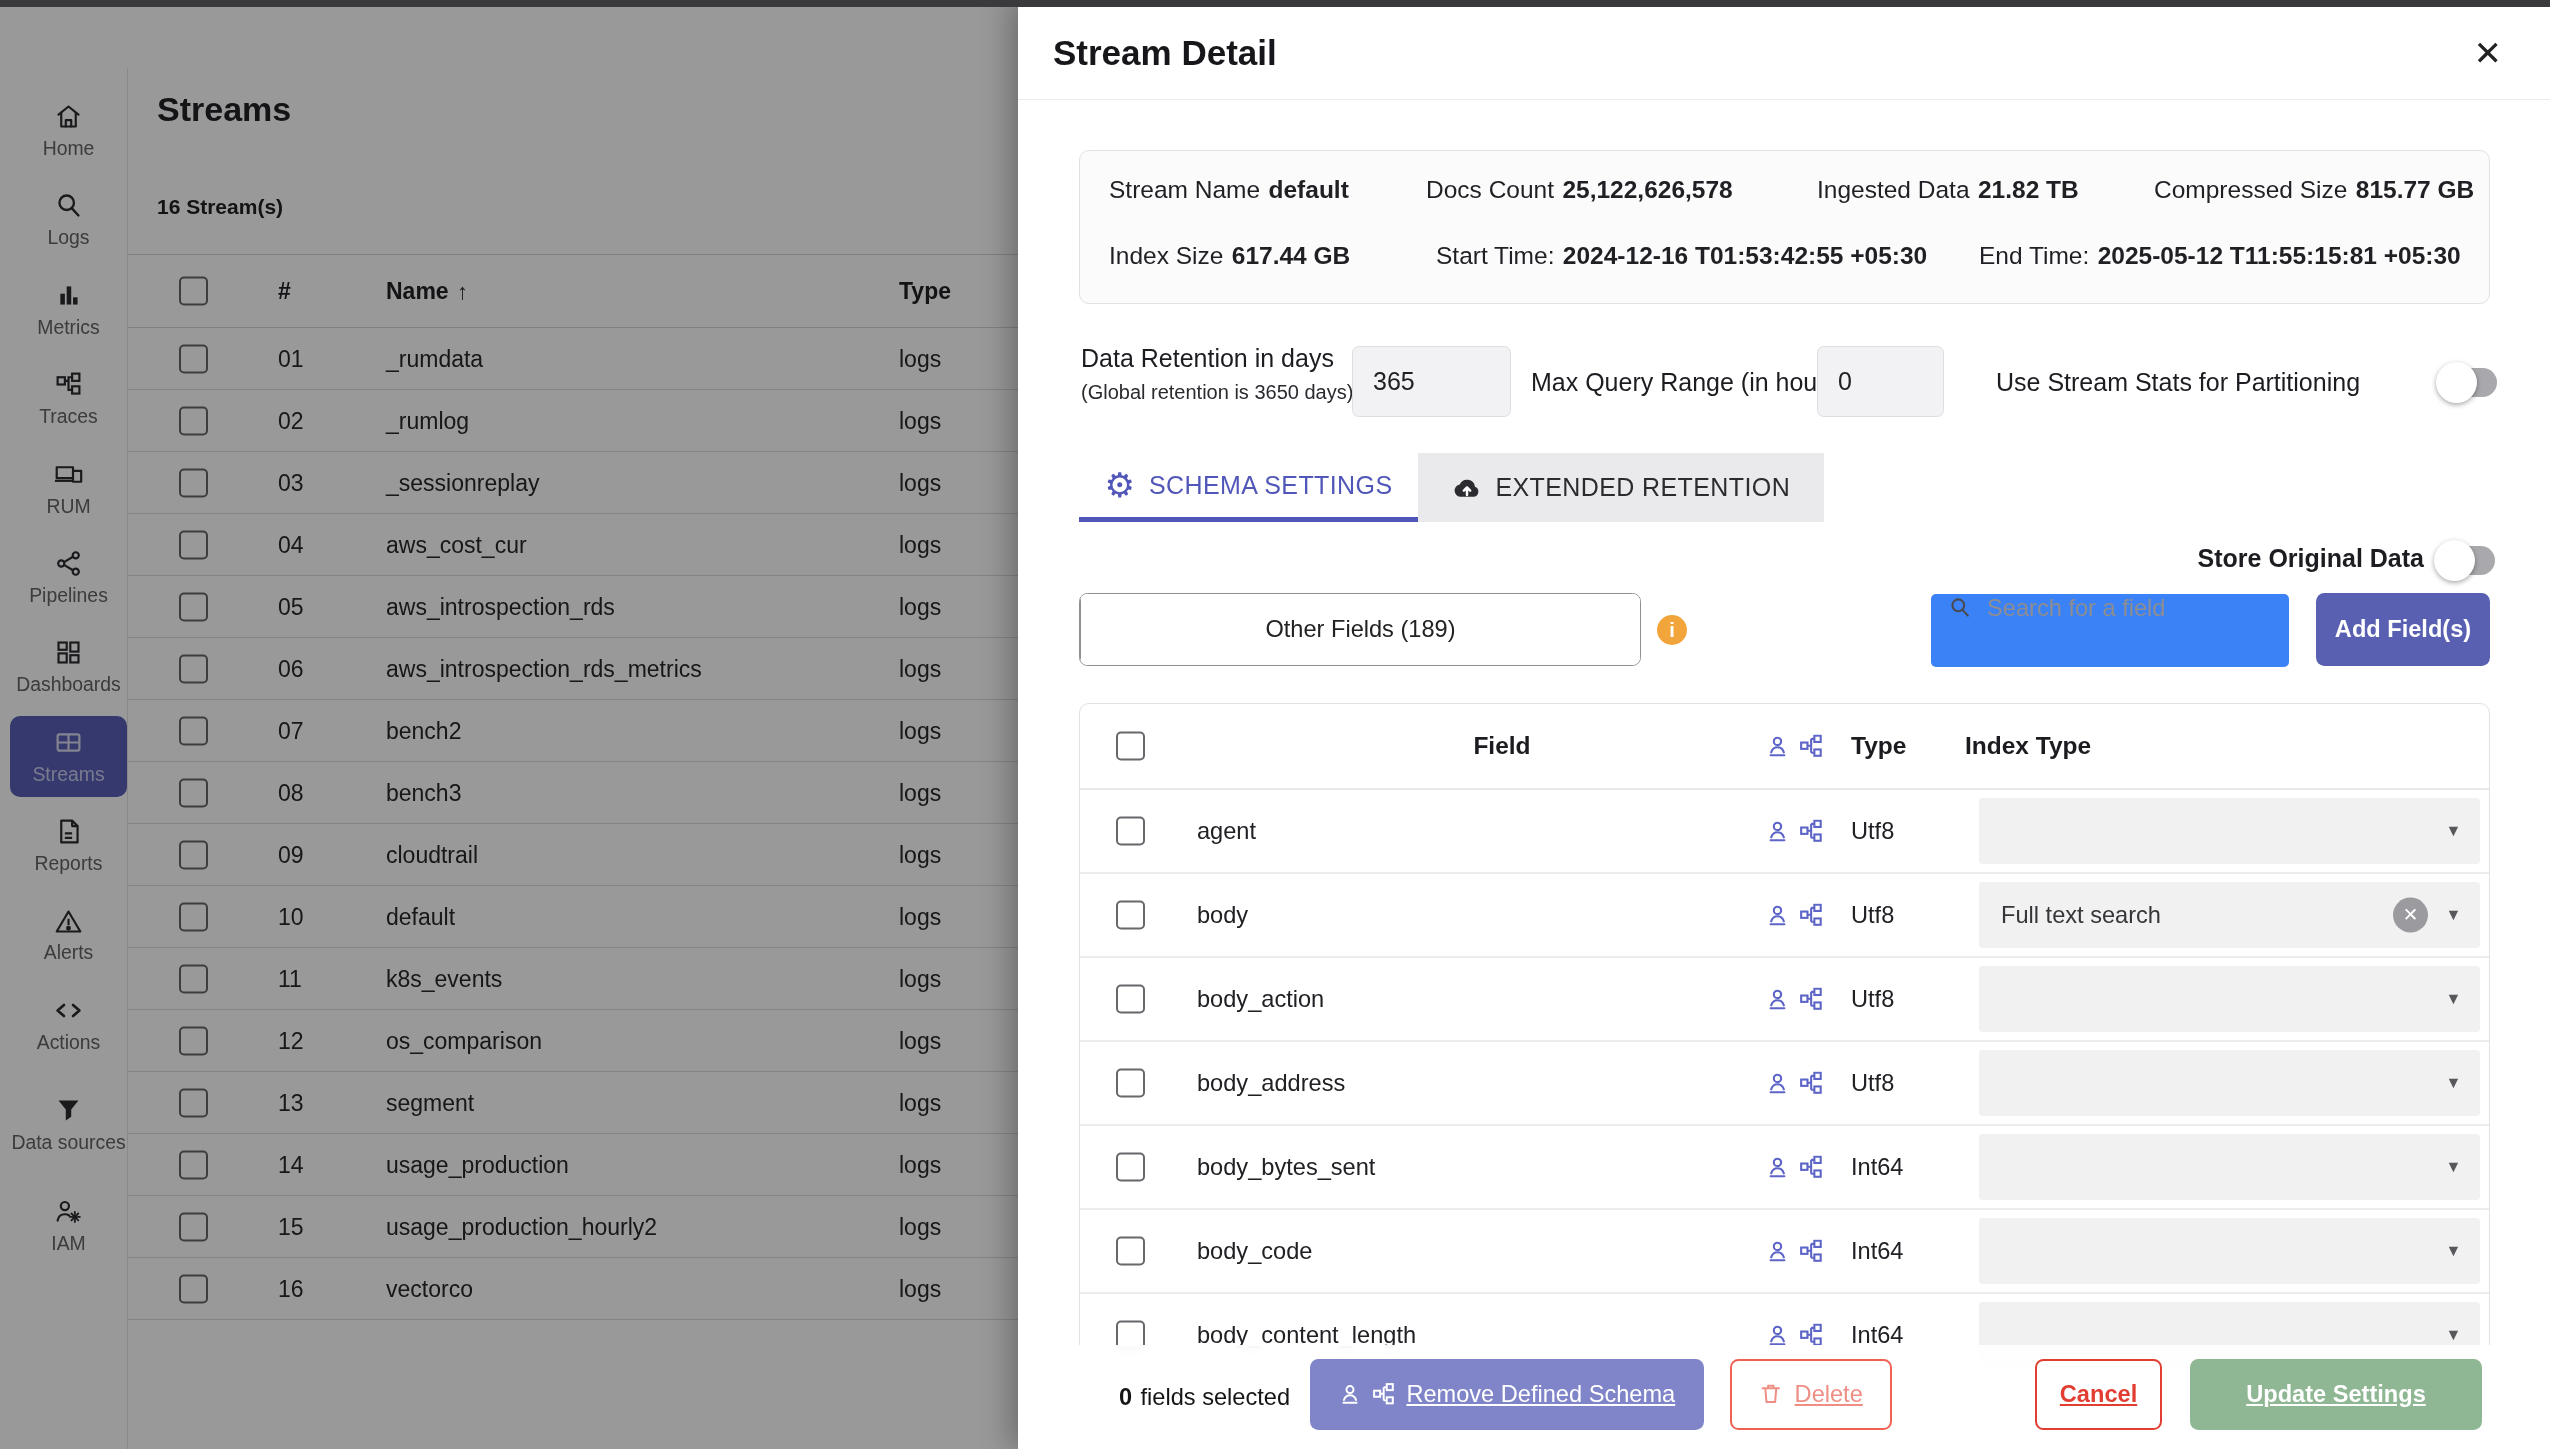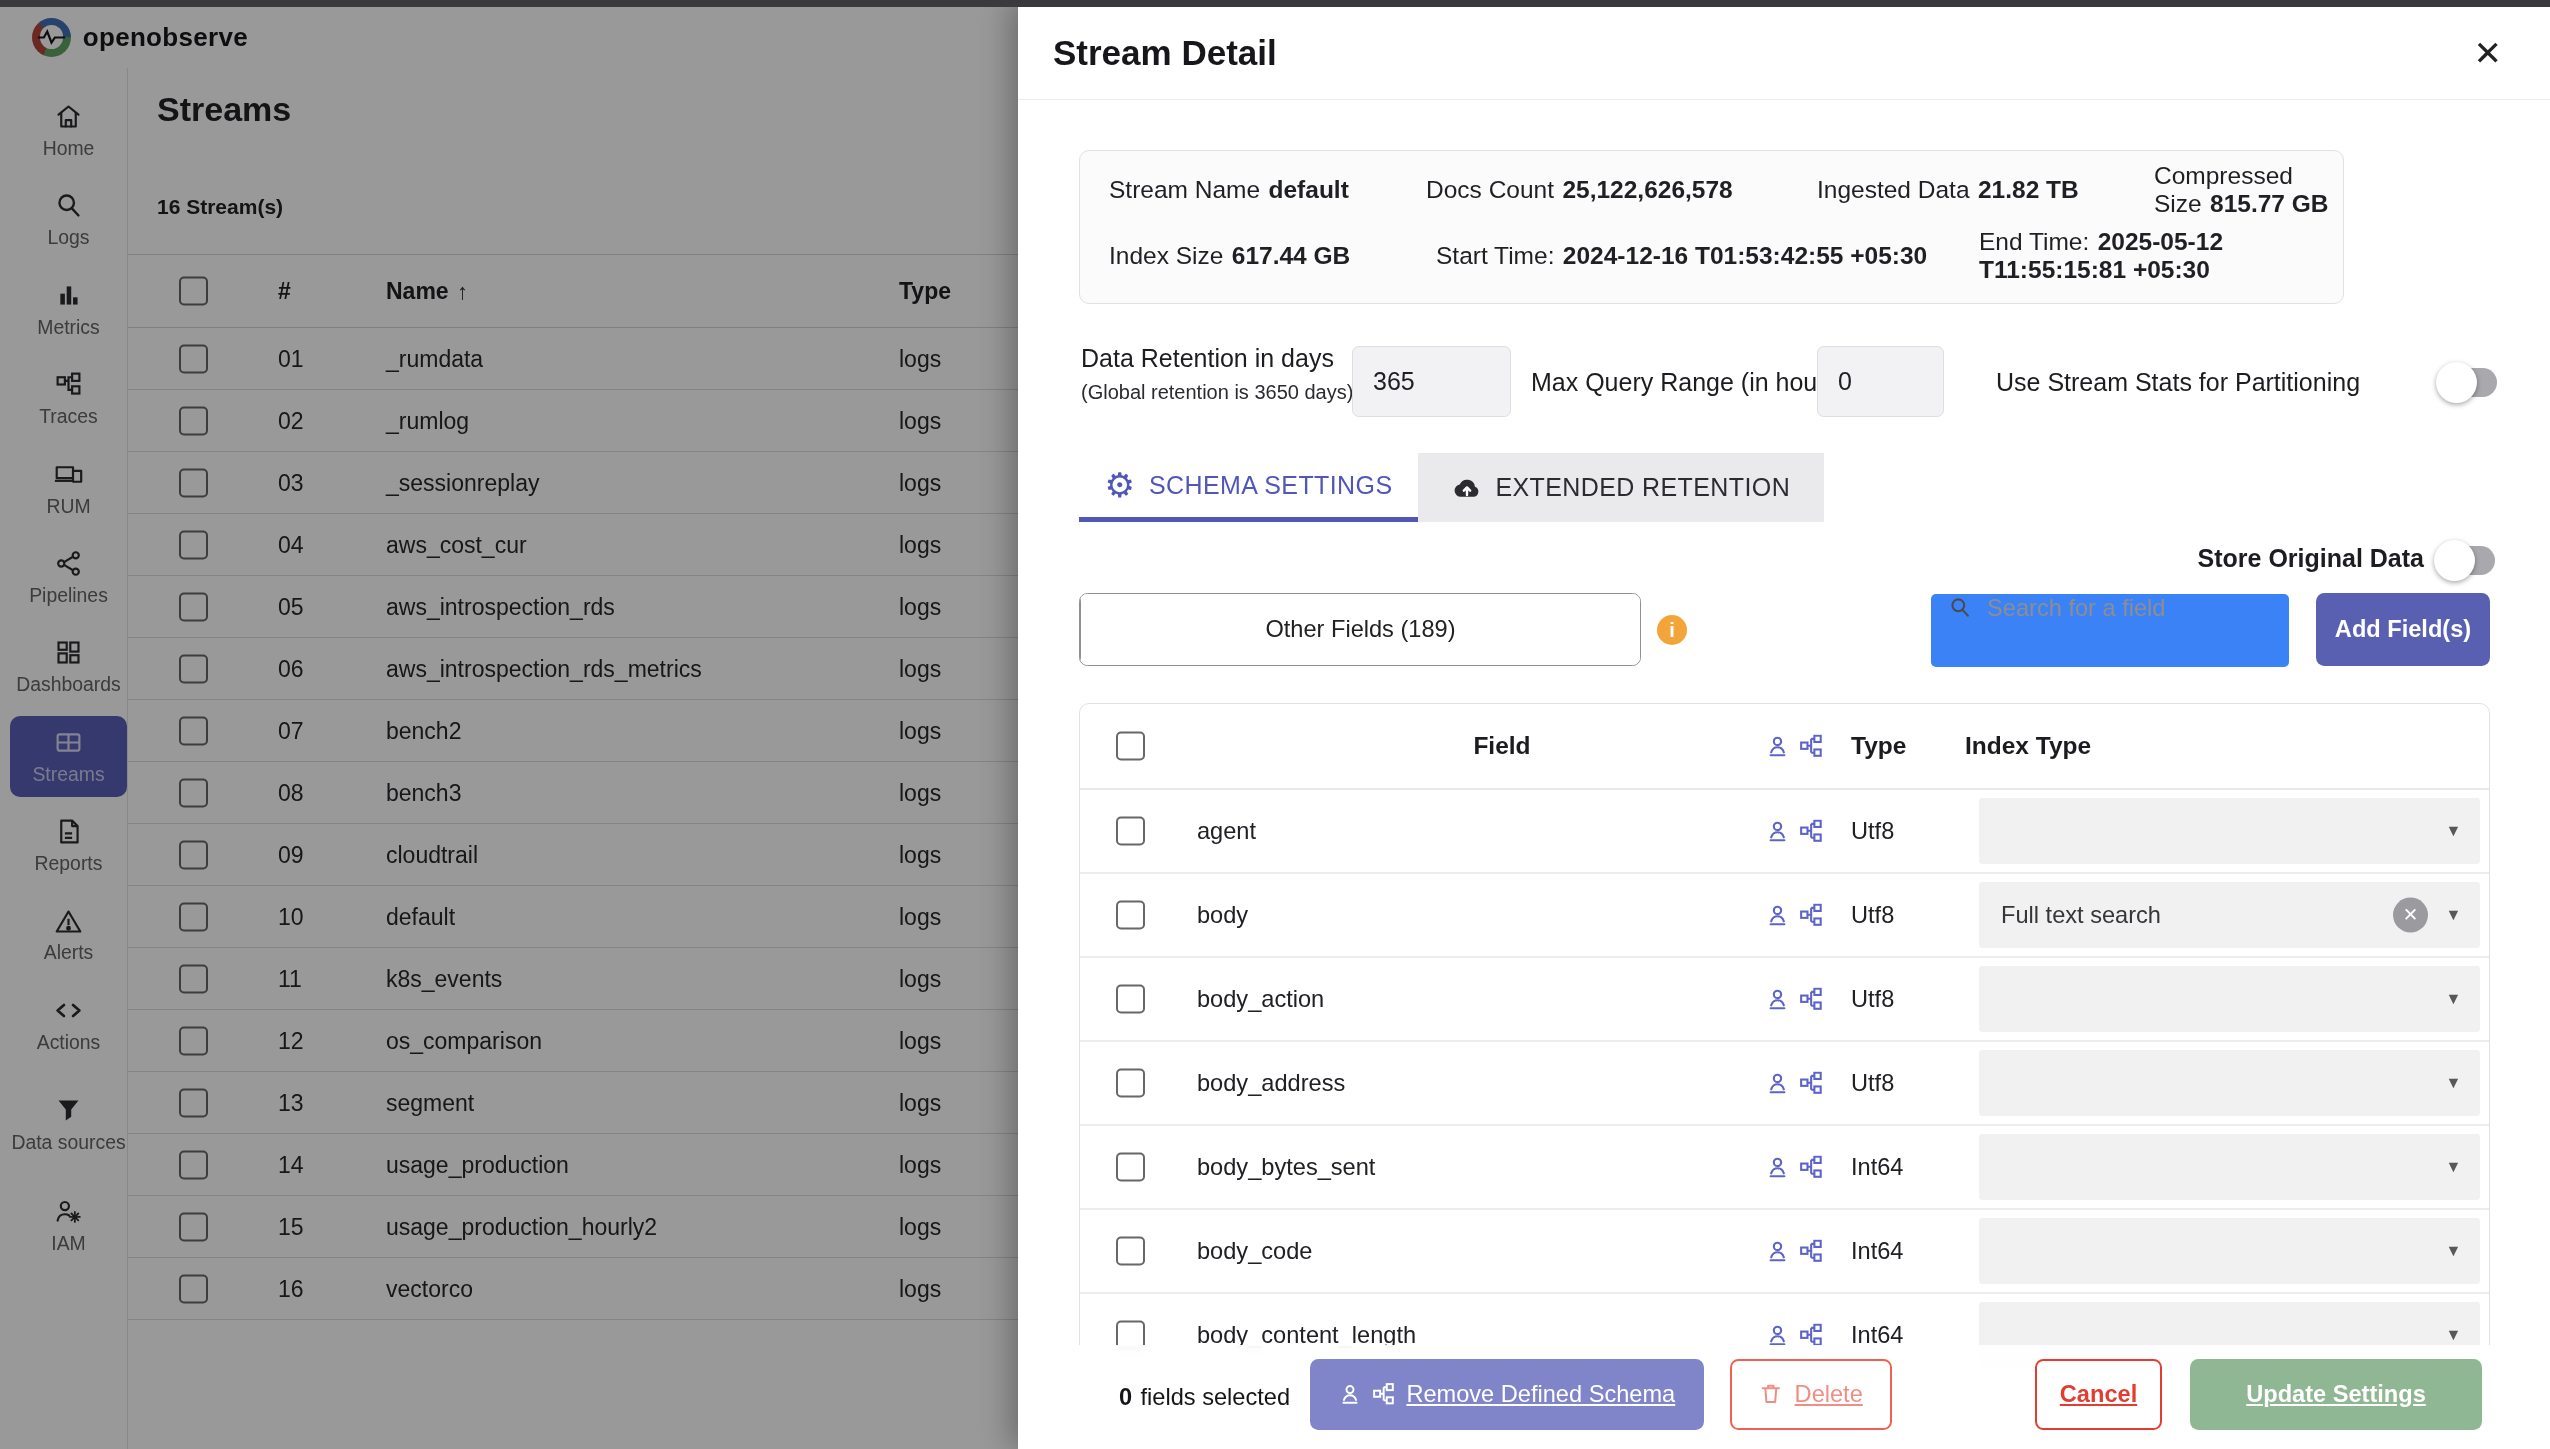--- a/index.html
+++ b/index.html
@@ -37,21 +37,21 @@
   .sort-arrow{font-size:22px;margin-left:8.4px;color:#333;}
 
   .dim{position:absolute;left:0;top:0;width:1018px;height:1449px;background:rgba(0,0,0,0.40);z-index:10;}
 
   
   .drawer{position:absolute;left:1018px;top:0;width:1533px;height:1449px;background:#fff;z-index:20;box-shadow:-8.4px 0 29.6px rgba(0,0,0,.30);}
   .d-head{position:absolute;left:0;top:6.8px;width:100%;height:93px;border-bottom:1.7px solid #ececef;display:flex;align-items:center;box-sizing:border-box;padding:0 49px 0 35px;}
   .d-title{font-size:35px;font-weight:700;color:#17171b;flex:1;}
   .d-close{font-size:34px;color:#222;line-height:1;cursor:pointer;}
 
-  .stats-card{position:absolute;left:61px;top:150px;width:1265px;height:154px;background:#fbfbfc;border:1.7px solid #e1e1e5;border-radius:10px;box-sizing:border-box;font-size:24.5px;color:#1f1f24;}
+  .stats-card{position:absolute;left:61px;top:150px;width:1411px;height:154px;background:#fbfbfc;border:1.7px solid #e1e1e5;border-radius:10px;box-sizing:border-box;font-size:24.5px;color:#1f1f24;}
   .stats-row{display:grid;padding-left:29px;box-sizing:border-box;align-items:center;height:66px;margin-top:5.9px;}
   .stats-row.r1{grid-template-columns:317px 391px 337px auto;}
   .stats-row.r2{grid-template-columns:327px 543px auto;margin-top:0;}
   .stat b{font-weight:700;margin-left:8.4px;}
 
   .ret-label{position:absolute;left:63px;top:341px;font-size:25px;color:#1c1c21;line-height:34px;}
   .ret-sub{font-size:20px;color:#2a2a2f;}
   .num-input{position:absolute;top:346px;height:71px;background:#f2f2f4;border:1.7px solid #dededf;border-radius:6.8px;box-sizing:border-box;font-size:25px;color:#202024;display:flex;align-items:center;padding-left:20px;}
   .in-retention{left:334px;width:159px;}
   .in-maxquery{left:799px;width:127px;}
@@ -108,28 +108,20 @@
 
   svg{display:block;}
 </style>
 </head>
 <body>
 
 <div class="stage">
   <div class="topstrip"></div>
 
   <div class="page">
-    <div class="topbar">
-      <span class="logo-ring">
-        <svg class="logo-pulse" viewBox="0 0 34 20">
-            <polyline points="1,10 8,10 12,3 17,16 21,10 33,10" fill="none" stroke="#17171b" stroke-width="2.6"></polyline>
-          </svg>
-      </span>
-      <span class="brand">openobserve</span>
-    </div>
 
     <div class="sidebar">
       <div class="nav-item">
         <svg class="nav-ic" viewBox="0 0 32 32" fill="none" stroke="currentColor" stroke-width="2.4" stroke-linecap="round" stroke-linejoin="round">
             <path d="M5 14 16 5l11 9"></path>
             <path d="M8 12v15h16V12"></path>
             <path d="M13 27v-7h6v7"></path>
           </svg>
         <span class="nav-label">Home</span>
       </div>

